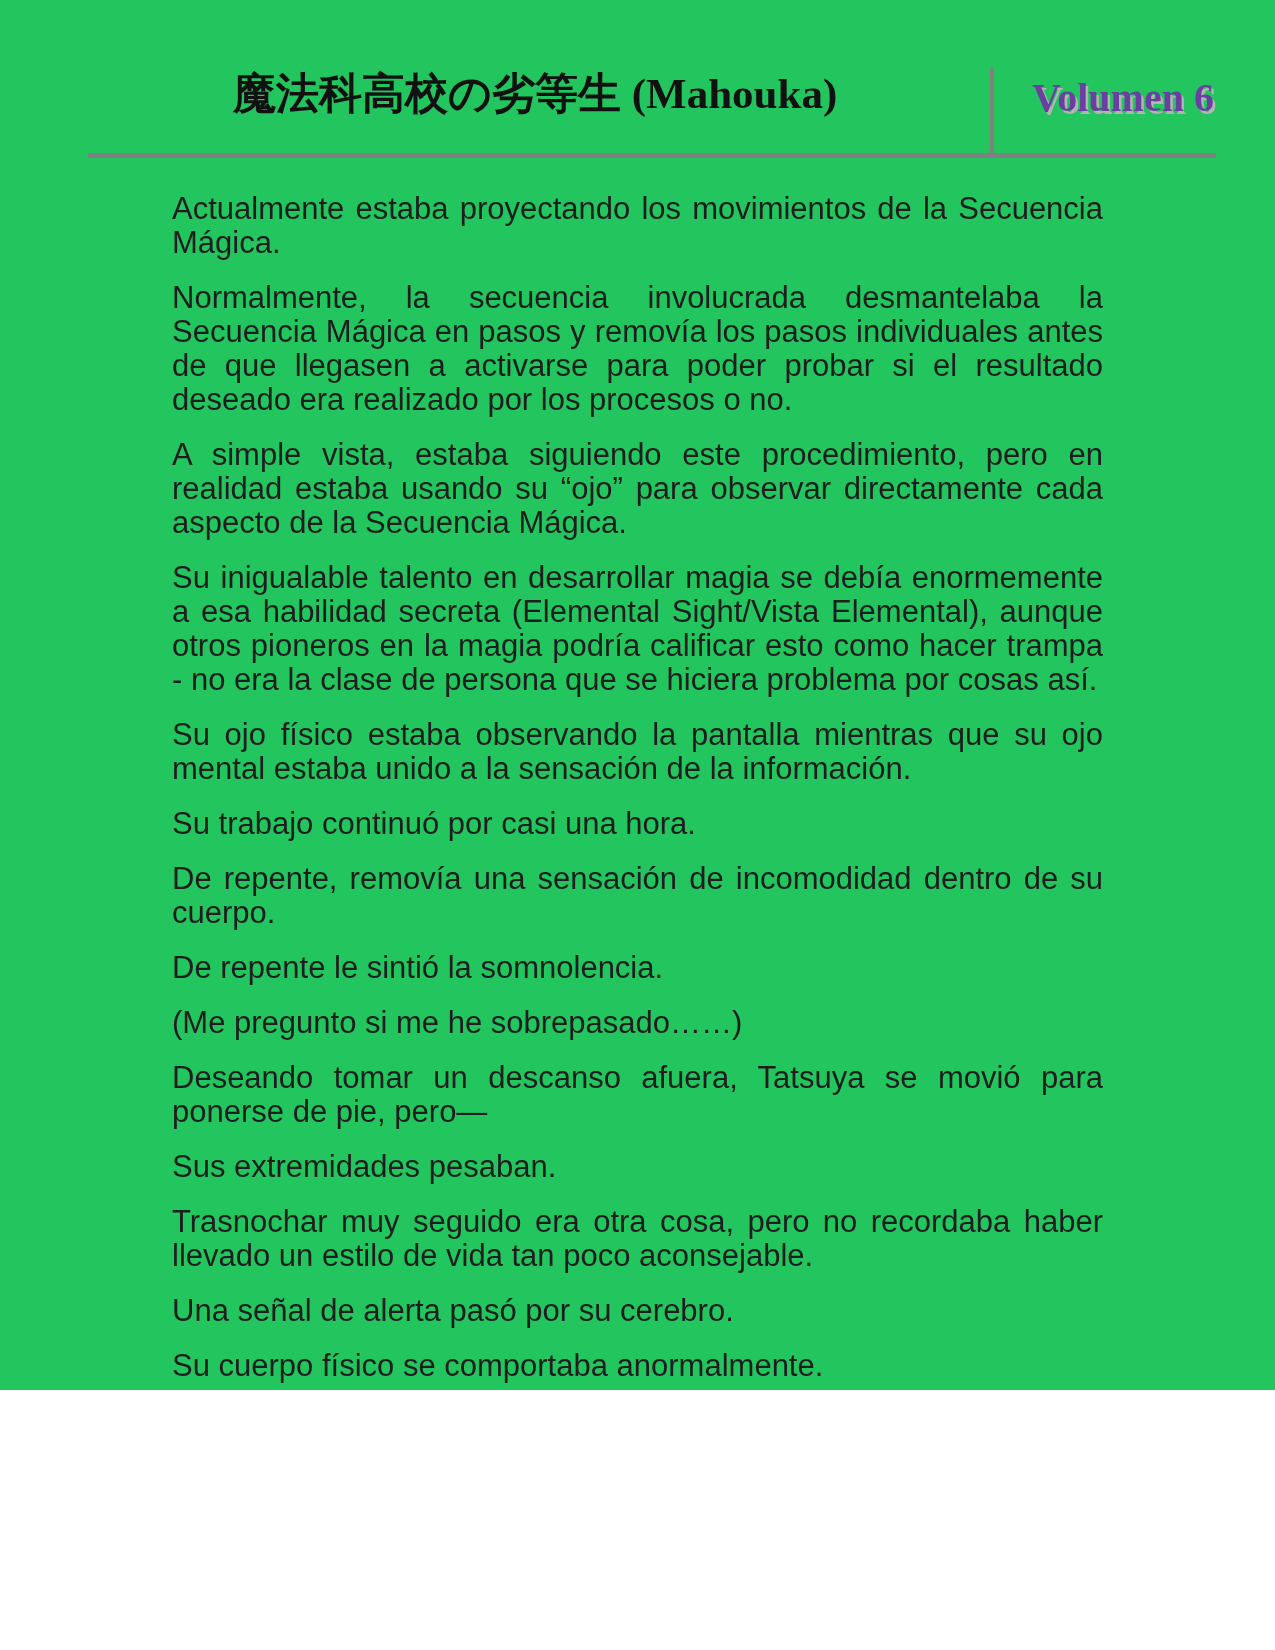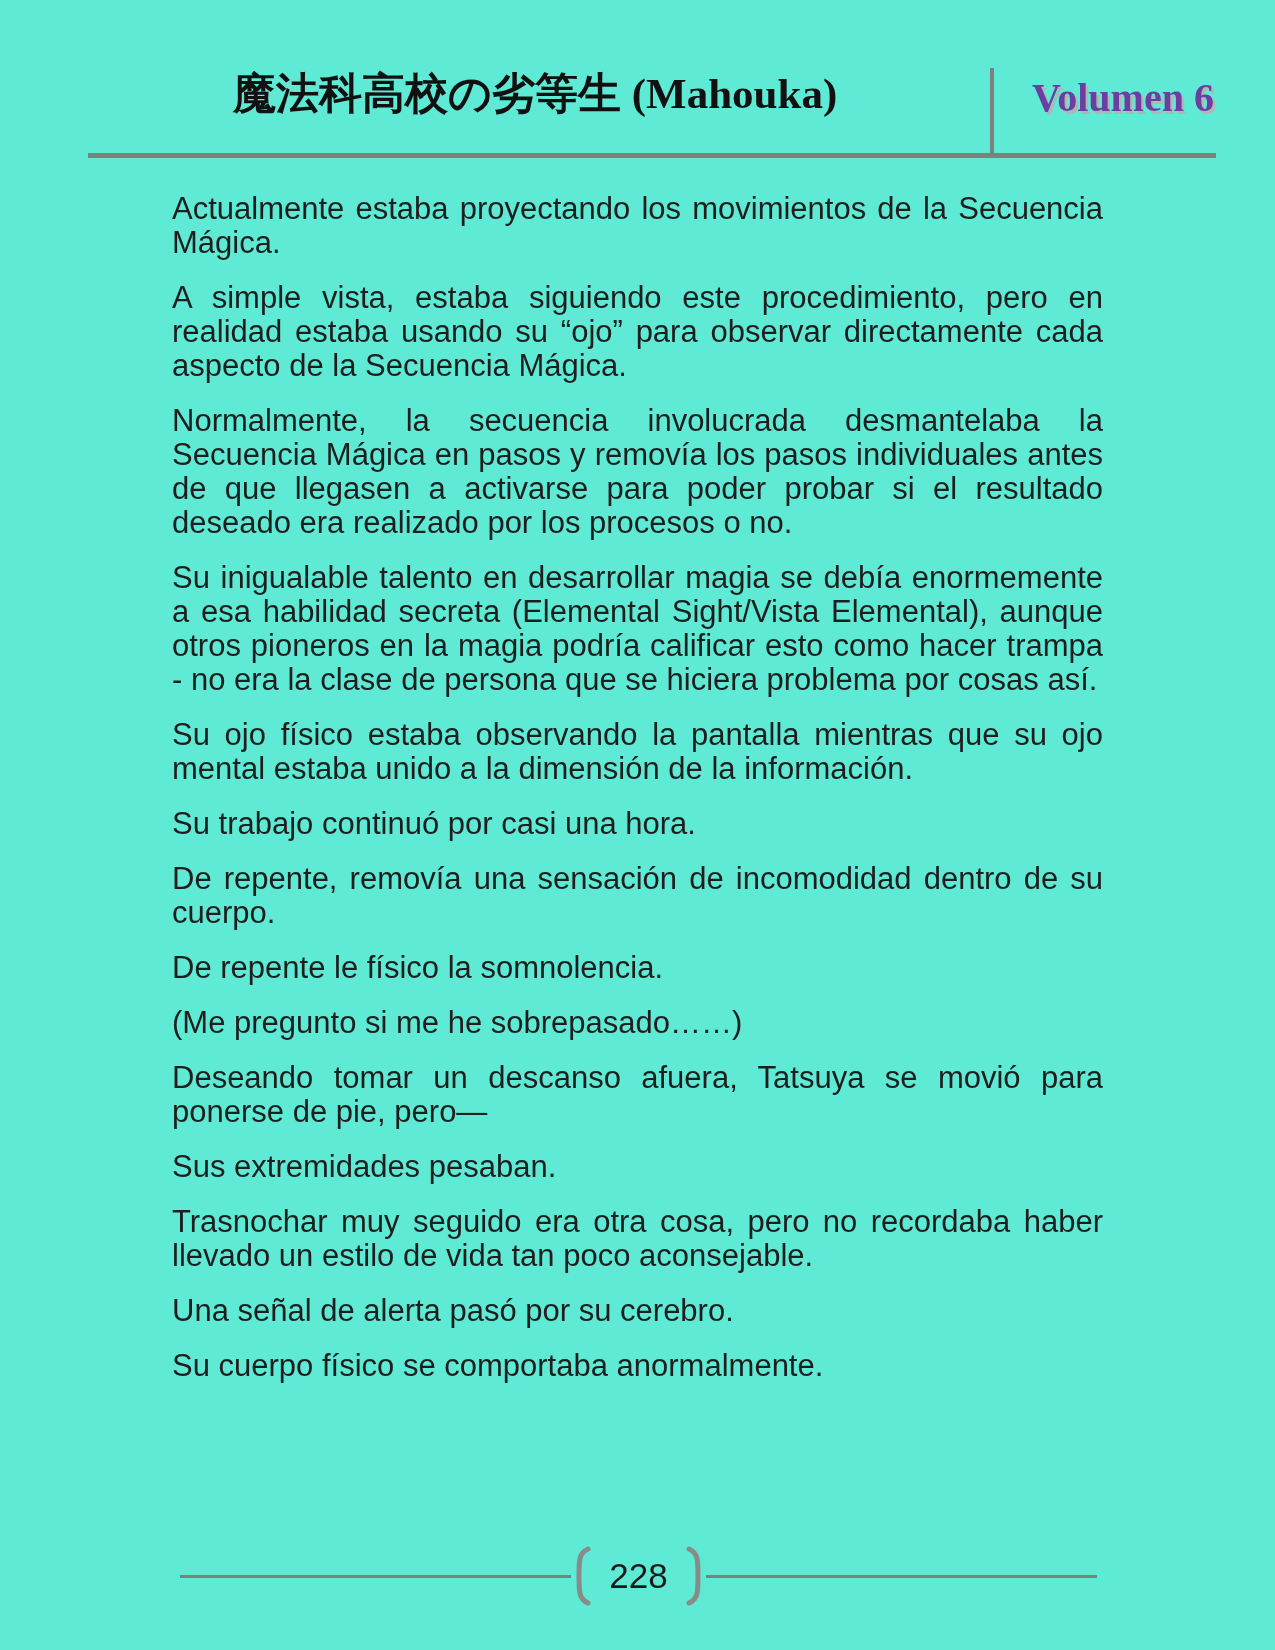--- a/index.html
+++ b/index.html
@@ -1,20 +1,20 @@
 <!DOCTYPE html>
 <html><head>
 <meta charset="utf-8">
 <style>
   html,body { margin:0; padding:0; background:#ffffff; }
   .page {
     position: relative;
     width: 1275px;
-    height: 1650px;
-    background: #5eead4;
+    height: 1390px;
+    background: #22c55e;
     font-family: "Liberation Sans", sans-serif;
     overflow: hidden;
   }
 
   
   .doc-title {
     position: absolute;
     left: 233px;
     top: 70px;
     margin: 0;
@@ -103,27 +103,27 @@
   <h1 class="doc-title">魔法科高校の劣等生 (Mahouka)</h1>
 
   <div class="header-divider"></div>
 
   <div class="volume-label">Volumen 6</div>
 
   <div class="header-rule"></div>
 
   <div class="body-text">
       <p>Actualmente estaba proyectando los movimientos de la Secuencia Mágica.</p>
+      <p>Normalmente, la secuencia involucrada desmantelaba la Secuencia Mágica en pasos y removía los pasos individuales antes de que llegasen a activarse para poder probar si el resultado deseado era realizado por los procesos o no.</p>
       <p>A simple vista, estaba siguiendo este procedimiento, pero en realidad estaba usando su “ojo” para observar directamente cada aspecto de la Secuencia Mágica.</p>
-      <p>Normalmente, la secuencia involucrada desmantelaba la Secuencia Mágica en pasos y removía los pasos individuales antes de que llegasen a activarse para poder probar si el resultado deseado era realizado por los procesos o no.</p>
       <p>Su inigualable talento en desarrollar magia se debía enormemente a esa habilidad secreta (Elemental Sight/Vista Elemental), aunque otros pioneros en la magia podría calificar esto como hacer trampa - no era la clase de persona que se hiciera problema por cosas así.</p>
-      <p>Su ojo físico estaba observando la pantalla mientras que su ojo mental estaba unido a la dimensión de la información.</p>
+      <p>Su ojo físico estaba observando la pantalla mientras que su ojo mental estaba unido a la sensación de la información.</p>
       <p>Su trabajo continuó por casi una hora.</p>
       <p>De repente, removía una sensación de incomodidad dentro de su cuerpo.</p>
-      <p>De repente le físico la somnolencia.</p>
+      <p>De repente le sintió la somnolencia.</p>
       <p>(Me pregunto si me he sobrepasado……)</p>
       <p>Deseando tomar un descanso afuera, Tatsuya se movió para ponerse de pie, pero—</p>
       <p>Sus extremidades pesaban.</p>
       <p>Trasnochar muy seguido era otra cosa, pero no recordaba haber llevado un estilo de vida tan poco aconsejable.</p>
       <p>Una señal de alerta pasó por su cerebro.</p>
       <p>Su cuerpo físico se comportaba anormalmente.</p>
     </div>
 
   <div class="footer">
     <div class="foot-line"></div>

